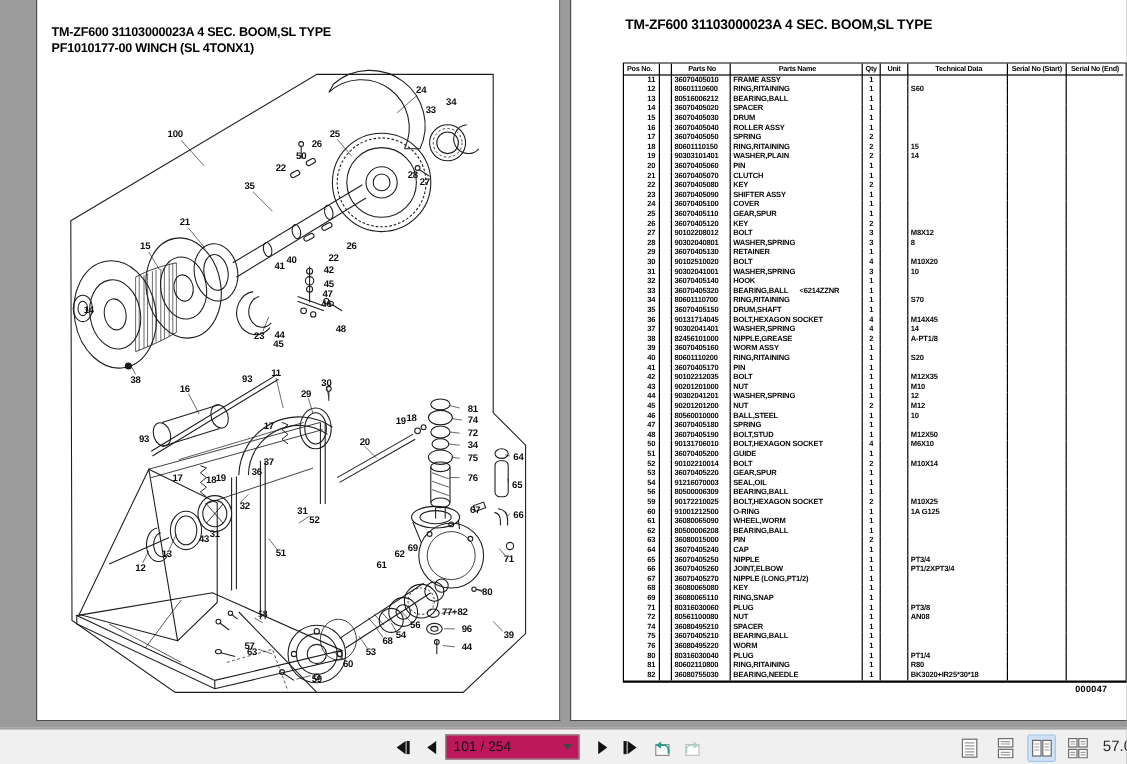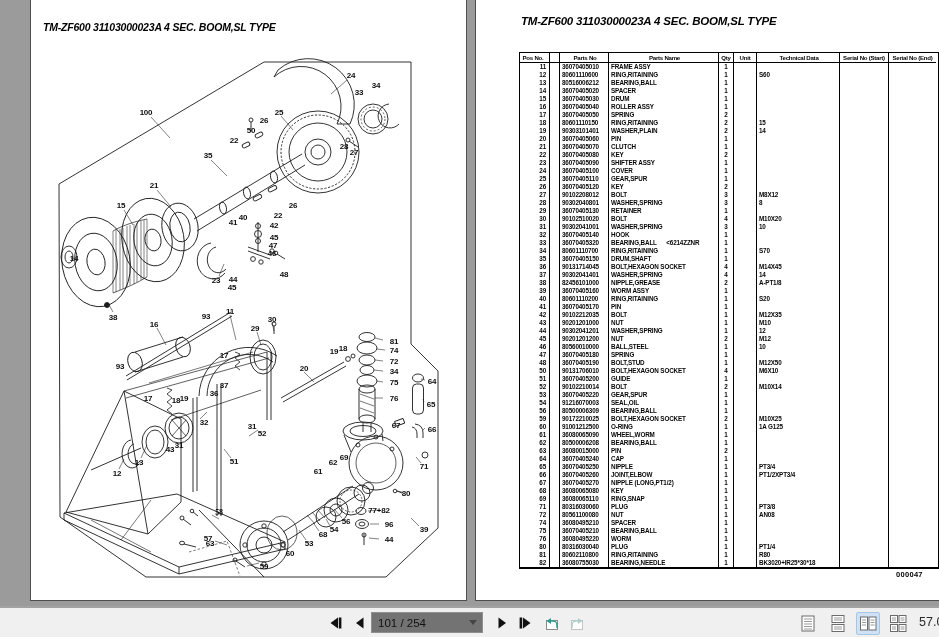--- a/index.html
+++ b/index.html
@@ -11,21 +11,21 @@
   
   .page{
     position:absolute;top:0;background:#ffffff;
     border-left:1px solid #4e4e4e;border-right:1px solid #4e4e4e;border-bottom:1px solid #4e4e4e;
     box-sizing:border-box;
   }
   #page-left{left:30px;width:437px;height:601px;}
   #page-right{left:475px;width:464px;height:601px;border-right:none;}
   .ptitle{
     position:absolute;font-weight:bold;color:#000;
-    font-size:10.5px;line-height:13px;letter-spacing:-0.2px;white-space:nowrap;font-style:italic;
+    font-size:10.5px;line-height:13px;letter-spacing:-0.2px;white-space:nowrap;
   }
   #page-left .ptitle{left:12px;top:21px;}
   #page-right .ptitle{left:45px;top:15px;font-size:11.5px;}
   
   #diagram{position:absolute;left:0;top:0;}
   .callout{
     position:absolute;transform:translate(-50%,-50%);
     font-weight:bold;font-size:8px;color:#0d0d0d;letter-spacing:-0.2px;white-space:nowrap;
   }
   
@@ -61,21 +61,21 @@
   #toolbar{
     position:absolute;left:0;top:606px;width:939px;height:31px;
     background:#f0f0f0;border-top:2px solid #a2a2a2;box-sizing:border-box;overflow:hidden;
   }
   .tbtn{
     position:absolute;top:3px;height:24px;background:transparent;border:none;padding:2px;
     display:flex;align-items:center;justify-content:center;cursor:pointer;
   }
   #pagebox{
     position:absolute;left:371px;top:4px;width:112px;height:21px;
-    background:#737373;border:1px solid #8f8f8f;box-sizing:border-box;
+    background:#be185d;border:1px solid #8f8f8f;box-sizing:border-box;
     display:flex;align-items:center;
   }
   #pagebox input{
     border:none;outline:none;flex:1;min-width:0;
     font-family:"Liberation Sans",sans-serif;font-size:11.5px;color:#111;padding:0 0 0 6px;background:transparent;
   }
   #pagebox .caret{
     width:0;height:0;border-left:4px solid transparent;border-right:4px solid transparent;
     border-top:5px solid #444;margin-right:5px;cursor:pointer;
   }
@@ -87,20 +87,21 @@
   #zoom-label{
     position:absolute;left:919px;top:7px;font-size:12.5px;color:#2a2a2a;white-space:nowrap;
   }
 </style>
 </head>
 <body>
 
 <div class="page" id="page-left">
   <div class="ptitle">
     <div>TM-ZF600 31103000023A 4 SEC. BOOM,SL TYPE</div>
+    <div>PF1010177-00 WINCH (SL 4TONX1)</div>
   </div>
 
   <svg id="diagram" width="437" height="601" viewBox="0 0 437 601">
     <g stroke="#1c1c1c" fill="none" stroke-width="0.9">
 
       <path d="M28,184 L233,62 L380,62 L380,344 L407,371 L407,528 L355,577 L115,577 L29,517 Z"></path>
       <path d="M168,510 L233,577"></path>
       <path d="M158,552 L196,541 L209,576" stroke-dasharray="2.5,2" stroke-width="0.6"></path>
 
       <ellipse cx="65" cy="262" rx="34" ry="45" transform="rotate(-10 65 262)"></ellipse>

